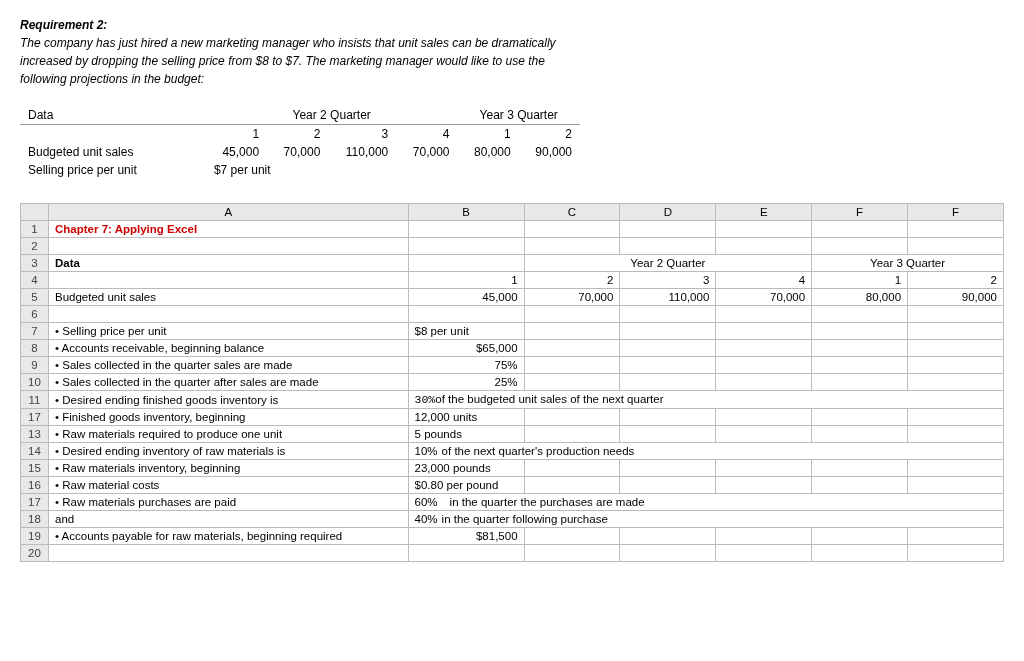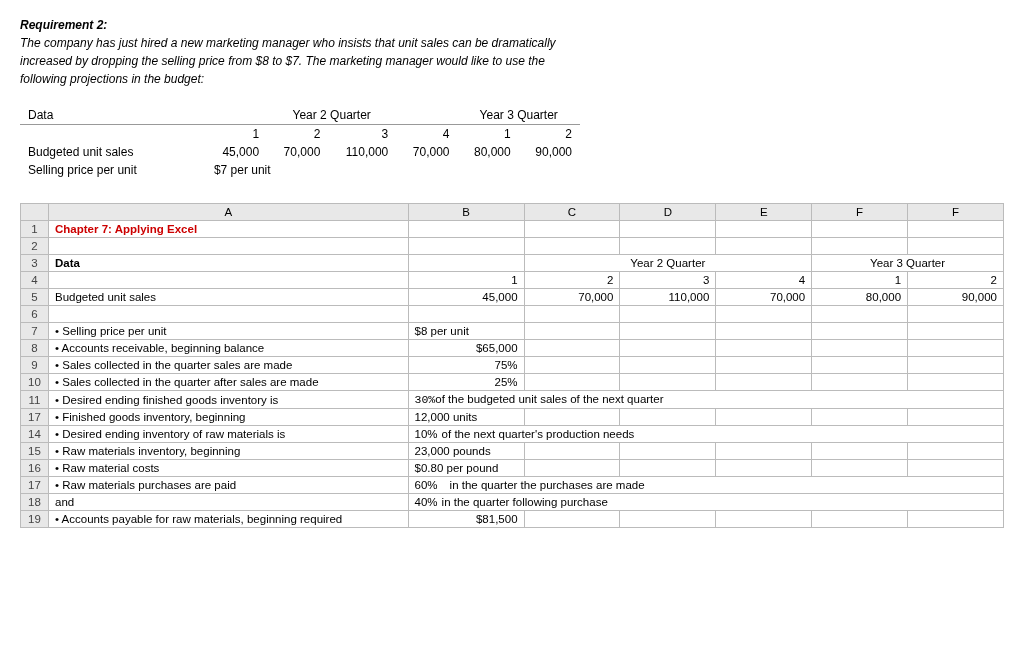--- a/index.html
+++ b/index.html
@@ -269,20 +269,30 @@
           <td class="row-num">17</td>
           <td class="col-a">• Finished goods inventory, beginning</td>
           <td class="col-b" style="text-align: left;">12,000 units</td>
           <td class="col-c"></td>
           <td class="col-d"></td>
           <td class="col-e"></td>
           <td class="col-f1"></td>
           <td class="col-f2"></td>
         </tr>
         <tr>
+          <td class="row-num">13</td>
+          <td class="col-a">• Raw materials required to produce one unit</td>
+          <td class="col-b" style="text-align: left;">5 pounds</td>
+          <td class="col-c"></td>
+          <td class="col-d"></td>
+          <td class="col-e"></td>
+          <td class="col-f1"></td>
+          <td class="col-f2"></td>
+        </tr>
+        <tr>
           <td class="row-num">14</td>
           <td class="col-a">• Desired ending inventory of raw materials is</td>
           <td colspan="6" style="text-align: left; padding-left: 6px;"><span style="float:left;padding-right:4px;">10%</span><span> of the next quarter's production needs</span></td>
         </tr>
         <tr>
           <td class="row-num">15</td>
           <td class="col-a">• Raw materials inventory, beginning</td>
           <td class="col-b" style="text-align: left;">23,000 pounds</td>
           <td class="col-c"></td>
           <td class="col-d"></td>
@@ -313,15 +323,25 @@
         <tr>
           <td class="row-num">19</td>
           <td class="col-a">• Accounts payable for raw materials, beginning required</td>
           <td class="col-b">$81,500</td>
           <td class="col-c"></td>
           <td class="col-d"></td>
           <td class="col-e"></td>
           <td class="col-f1"></td>
           <td class="col-f2"></td>
         </tr>
+        <tr>
+          <td class="row-num">20</td>
+          <td class="col-a"></td>
+          <td class="col-b"></td>
+          <td class="col-c"></td>
+          <td class="col-d"></td>
+          <td class="col-e"></td>
+          <td class="col-f1"></td>
+          <td class="col-f2"></td>
+        </tr>
       </tbody>
   </table>
 </div>
 
 </body></html>

